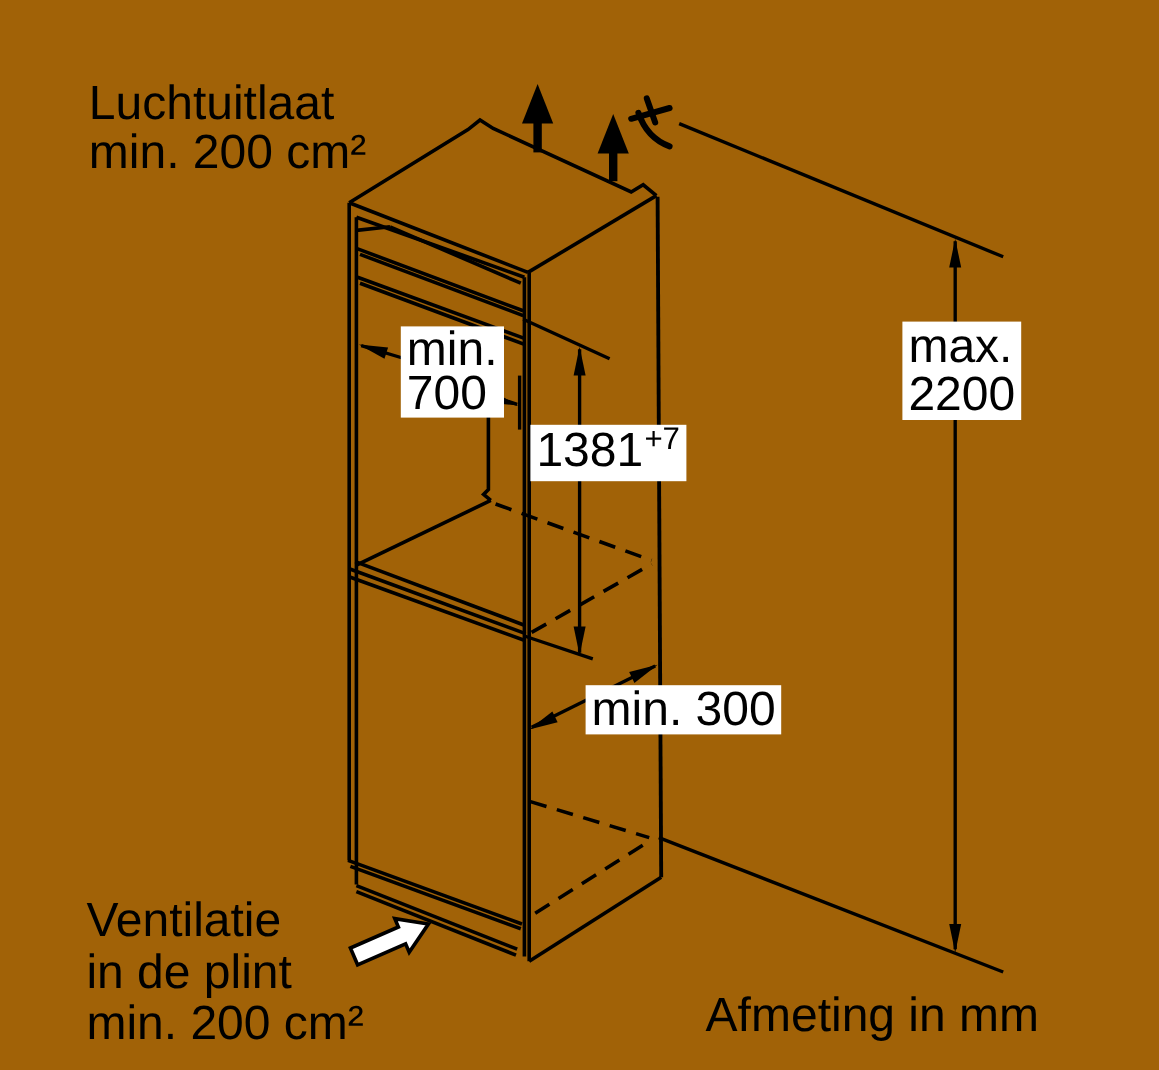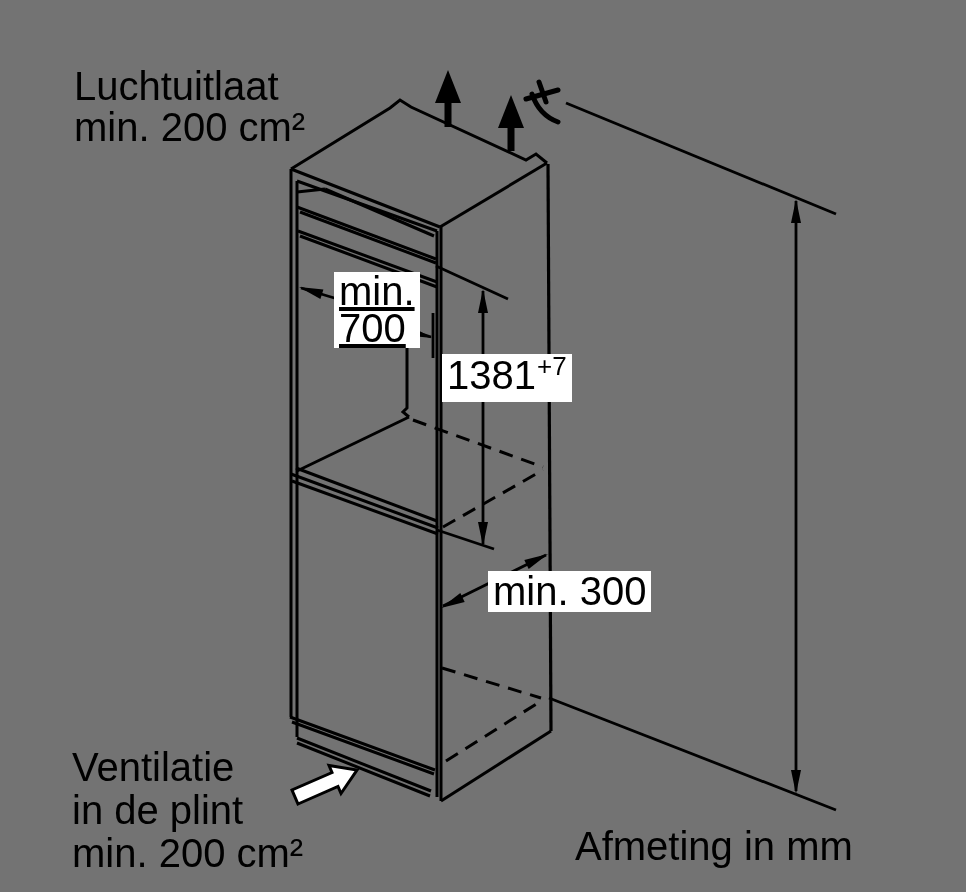--- a/index.html
+++ b/index.html
@@ -1,39 +1,39 @@
 <!DOCTYPE html>
 <html><head>
 <meta charset="utf-8">
 <style>
   html,body{margin:0;padding:0;background:#ffffff;}
   .stage{
     position:relative;
     width:966px;height:892px;
-    background:#737373;
+    background:#a16207;
     font-family:"Liberation Sans","DejaVu Sans",sans-serif;
     overflow:hidden;
   }
   .stage svg{position:absolute;left:0;top:0;}
   .lbl{
     position:absolute;
     font-size:40px;
     line-height:41px;
     color:#000;
     white-space:nowrap;
     z-index:2;
   }
   .lbl.bg{background:#ffffff;padding:1px 5px;}
   .lbl .sup{
     font-size:26px;
     position:relative;
     top:-14px;
     margin-left:1px;
   }
-  #lbl-min560{line-height:37px;text-decoration:underline;}
+  #lbl-min560{line-height:37px;}
   #lbl-vent{line-height:43px;}
   #lbl-max{line-height:40px;}
   #lbl-depth{line-height:39px;}
 </style>
 </head>
 <body>
 
 <div class="stage">
 
   <svg width="966" height="892" viewBox="0 0 966 892">
@@ -140,35 +140,39 @@
     </g>
 
     <polygon points="298,804 338,786.5 341,793.5 357,770 329,765.5 332,772.5 292,790" fill="#fff" stroke="#000" stroke-width="3" stroke-linejoin="miter"></polygon>
   </svg>
 
   <div class="lbl" id="lbl-air" style="left:74px;top:66px;">
     <div>Luchtuitlaat</div>
     <div>min. 200 cm²</div>
   </div>
 
+  <div class="lbl bg" id="lbl-max" style="left:752px;top:268px;">
+    <div>max.</div>
+    <div>2200</div>
+  </div>
 
   <div class="lbl bg" id="lbl-min560" style="left:334px;top:272px;">
     <div>min.</div>
     <div>700</div>
   </div>
 
   <div class="lbl bg" id="lbl-1021" style="left:442px;top:354px;">
     <span>1381</span><span class="sup">+7</span>
   </div>
 
   <div class="lbl bg" id="lbl-depth" style="left:488px;top:571px;">
     <div>min. 300</div>
   </div>
 
   <div class="lbl" id="lbl-vent" style="left:72px;top:714px;margin-top:32px;">
     <div>Ventilatie</div>
     <div>in de plint</div>
     <div>min. 200 cm²</div>
   </div>
 
-  <div class="lbl" id="lbl-afmeting" style="left:575px;top:826px;">Afmeting in mm</div>
+  <div class="lbl" id="lbl-afmeting" style="left:588px;top:826px;">Afmeting in mm</div>
 
 </div>
 
 </body></html>

